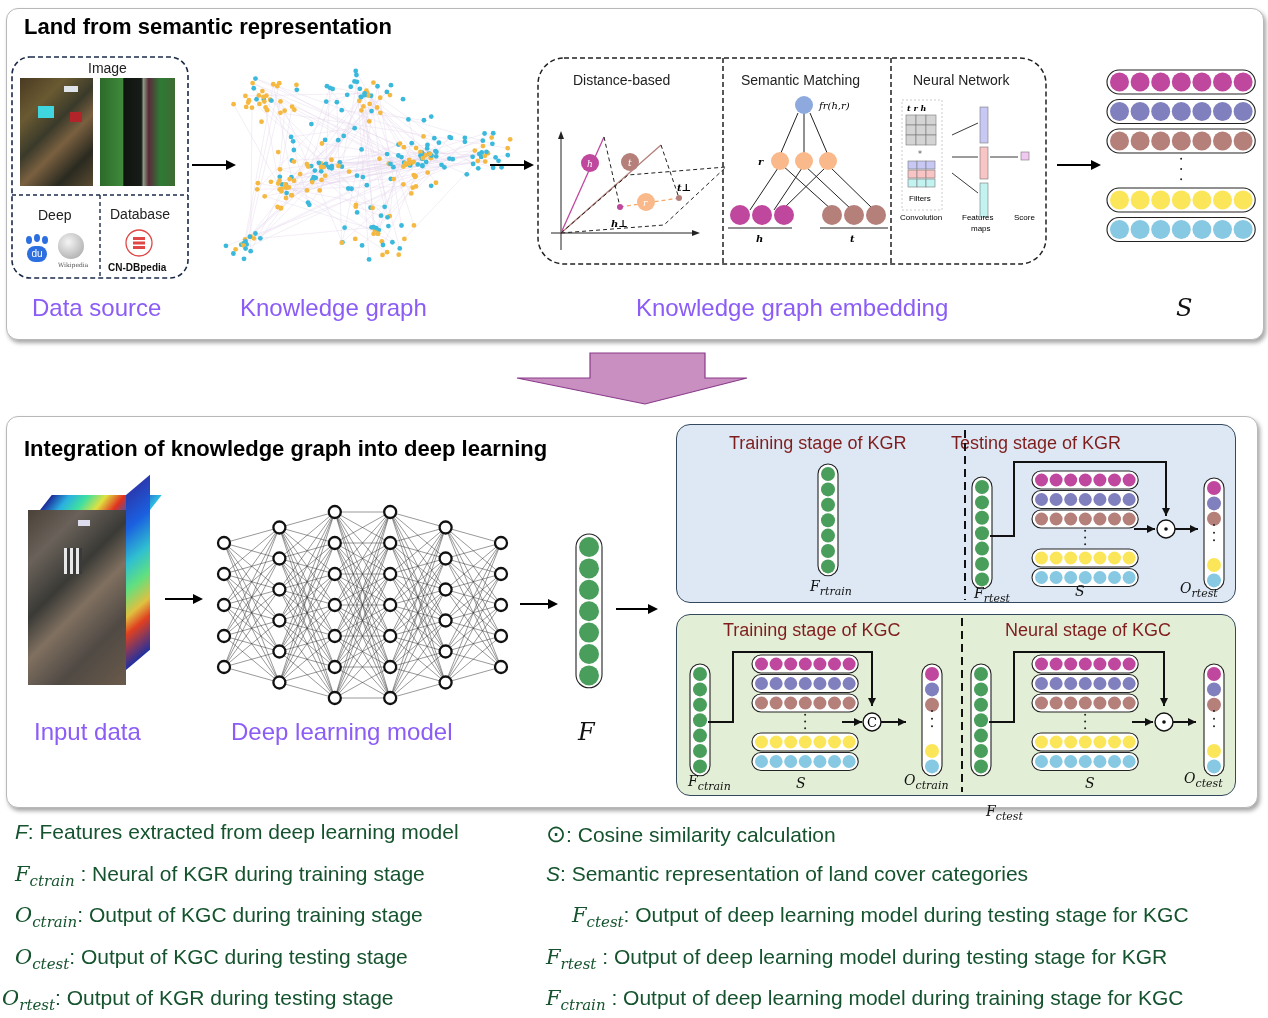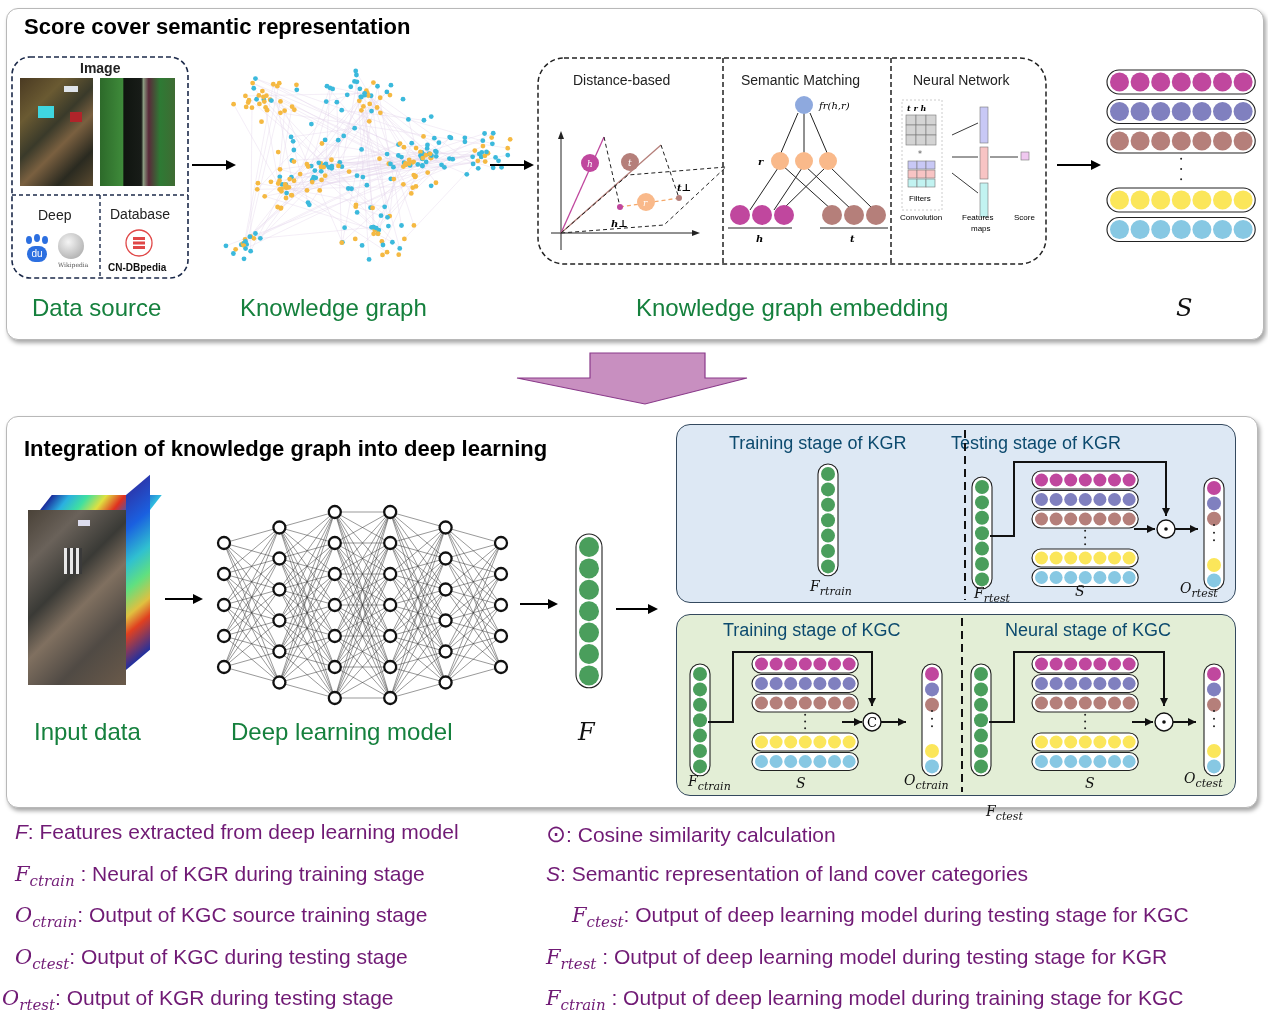--- a/index.html
+++ b/index.html
@@ -1,43 +1,43 @@
 <!DOCTYPE html>
 <html><head>
 <meta charset="utf-8">
 <style>
   html, body { margin:0; padding:0; background:#ffffff; }
   body { width:1268px; height:1018px; position:relative; overflow:hidden; font-family:"DejaVu Sans", sans-serif; color:#111; }
   .abs { position:absolute; }
   .panel { position:absolute; background:#fff; border:1.5px solid #b8b8b8; border-radius:12px; box-shadow:2px 3px 4px rgba(0,0,0,0.35); }
   .panel-title { position:absolute; font-family:"Liberation Sans", sans-serif; font-weight:bold; font-size:22px; color:#000; white-space:nowrap; }
-  .cap { position:absolute; font-family:"Liberation Sans", sans-serif; font-size:24px; color:#15803d; white-space:nowrap; text-align:center; }
+  .cap { position:absolute; font-family:"Liberation Sans", sans-serif; font-size:24px; color:#8b5cf6; white-space:nowrap; text-align:center; }
   .mathcap { position:absolute; font-family:"DejaVu Serif", serif; font-style:italic; font-size:24px; color:#111; }
   .small { font-family:"Liberation Sans", sans-serif; font-size:14px; color:#222; position:absolute; white-space:nowrap; }
   svg { position:absolute; overflow:visible; }
-  .legend-item { position:absolute; font-family:"Liberation Sans", sans-serif; font-size:21px; color:#701a75; white-space:nowrap; }
+  .legend-item { position:absolute; font-family:"Liberation Sans", sans-serif; font-size:21px; color:#14532d; white-space:nowrap; }
   .legend-sym { font-family:"DejaVu Serif", serif; font-style:italic; }
   .legend-sym sub { font-size:15px; }
   .stage-box { position:absolute; border:1.5px solid #34495e; border-radius:14px; }
-  .stage-title { position:absolute; font-family:"Liberation Sans", sans-serif; font-size:18px; color:#0c4a6e; white-space:nowrap; }
+  .stage-title { position:absolute; font-family:"Liberation Sans", sans-serif; font-size:18px; color:#7f1d1d; white-space:nowrap; }
   .sub-label { position:absolute; font-family:"DejaVu Serif", serif; font-style:italic; font-size:14px; color:#111; white-space:nowrap; }
   .sub-label sub { font-size:11px; }
 </style>
 </head>
 <body>
 
 <div class="panel" style="left:6px; top:8px; width:1256px; height:330px;"></div>
-<div class="panel-title" style="left:24px; top:14px;">Score cover semantic representation</div>
+<div class="panel-title" style="left:24px; top:14px;">Land from semantic representation</div>
 
 <svg style="left:10px; top:55px;" width="180" height="225">
   <rect x="2" y="2" width="176" height="221" rx="18" fill="none" stroke="#1c2a4a" stroke-width="1.6" stroke-dasharray="5,3"></rect>
   <line x1="2" y1="140" x2="178" y2="140" stroke="#1c2a4a" stroke-width="1.4" stroke-dasharray="4,3"></line>
   <line x1="90" y1="140" x2="90" y2="223" stroke="#1c2a4a" stroke-width="1.4" stroke-dasharray="4,3"></line>
 </svg>
-<div class="small" style="left:80px; top:60px;font-weight:bold;">Image</div>
+<div class="small" style="left:88px; top:60px;">Image</div>
 
 <div class="abs" style="left:20px; top:78px; width:73px; height:108px; background:linear-gradient(135deg,#4a3a22 0%,#6a5a32 25%,#3a3a2a 45%,#7a6040 60%,#2a2a20 80%,#5a4a30 100%);">
   <div class="abs" style="left:18px; top:28px; width:16px; height:12px; background:#3fd6e0;"></div>
   <div class="abs" style="left:50px; top:34px; width:12px; height:10px; background:#b0242a;"></div>
   <div class="abs" style="left:44px; top:8px; width:14px; height:6px; background:#dfe4ea;"></div>
 </div>
 <div class="abs" style="left:100px; top:78px; width:75px; height:108px; background:linear-gradient(90deg,#2d6a2a 0%,#3e8a3a 30%,#101510 32%,#181c18 55%,#8a9a80 58%,#5a2a3a 65%,#2e7a34 80%,#3f6b33 100%);"></div>
 <div class="small" style="left:38px; top:207px;">Deep</div>
 <div class="small" style="left:110px; top:206px;">Database</div>
 
@@ -1192,21 +1192,21 @@
 <div class="sub-label" style="left:688px; top:773px;"><span>F</span><sub>ctrain</sub></div>
 <div class="sub-label" style="left:796px; top:775px;">S</div>
 <div class="sub-label" style="left:904px; top:772px;"><span>O</span><sub>ctrain</sub></div>
 <div class="sub-label" style="left:986px; top:773px;margin-top:30px;"><span>F</span><sub>ctest</sub></div>
 <div class="sub-label" style="left:1085px; top:775px;">S</div>
 <div class="sub-label" style="left:1184px; top:770px;"><span>O</span><sub>ctest</sub></div>
 
 <div id="legend-left">
     <div class="legend-item" style="left: 15px; top: 820px;"><span class="legend-sym" style="font-family: &quot;Liberation Sans&quot;, sans-serif; font-style: italic;">F</span><span>: Features extracted from deep learning model</span></div>
     <div class="legend-item" style="left: 15px; top: 861.5px;"><span class="legend-sym">F<sub>ctrain</sub></span><span> : Neural of KGR during training stage</span></div>
-    <div class="legend-item" style="left: 15px; top: 903px;"><span class="legend-sym">O<sub>ctrain</sub></span><span>: Output of KGC source training stage</span></div>
+    <div class="legend-item" style="left: 15px; top: 903px;"><span class="legend-sym">O<sub>ctrain</sub></span><span>: Output of KGC during training stage</span></div>
     <div class="legend-item" style="left: 15px; top: 944.5px;"><span class="legend-sym">O<sub>ctest</sub></span><span>: Output of KGC during testing stage</span></div>
     <div class="legend-item" style="left: 2px; top: 986px;"><span class="legend-sym">O<sub>rtest</sub></span><span>: Output of KGR during testing stage</span></div>
   </div>
 <div id="legend-right">
     <div class="legend-item" style="left: 546px; top: 820px;"><span style="font-size: 24px;">⊙</span><span>: Cosine similarity calculation</span></div>
     <div class="legend-item" style="left: 546px; top: 861.5px;"><span class="legend-sym" style="font-family: &quot;Liberation Sans&quot;, sans-serif; font-style: italic;">S</span><span>: Semantic representation of land cover categories</span></div>
     <div class="legend-item" style="left: 572px; top: 903px;"><span class="legend-sym">F<sub>ctest</sub></span><span>: Output of deep learning model during testing stage for KGC</span></div>
     <div class="legend-item" style="left: 546px; top: 944.5px;"><span class="legend-sym">F<sub>rtest</sub></span><span> : Output of deep learning model during testing stage for KGR</span></div>
     <div class="legend-item" style="left: 546px; top: 986px;"><span class="legend-sym">F<sub>ctrain</sub></span><span> : Output of deep learning model during training stage for KGC</span></div>
   </div>

